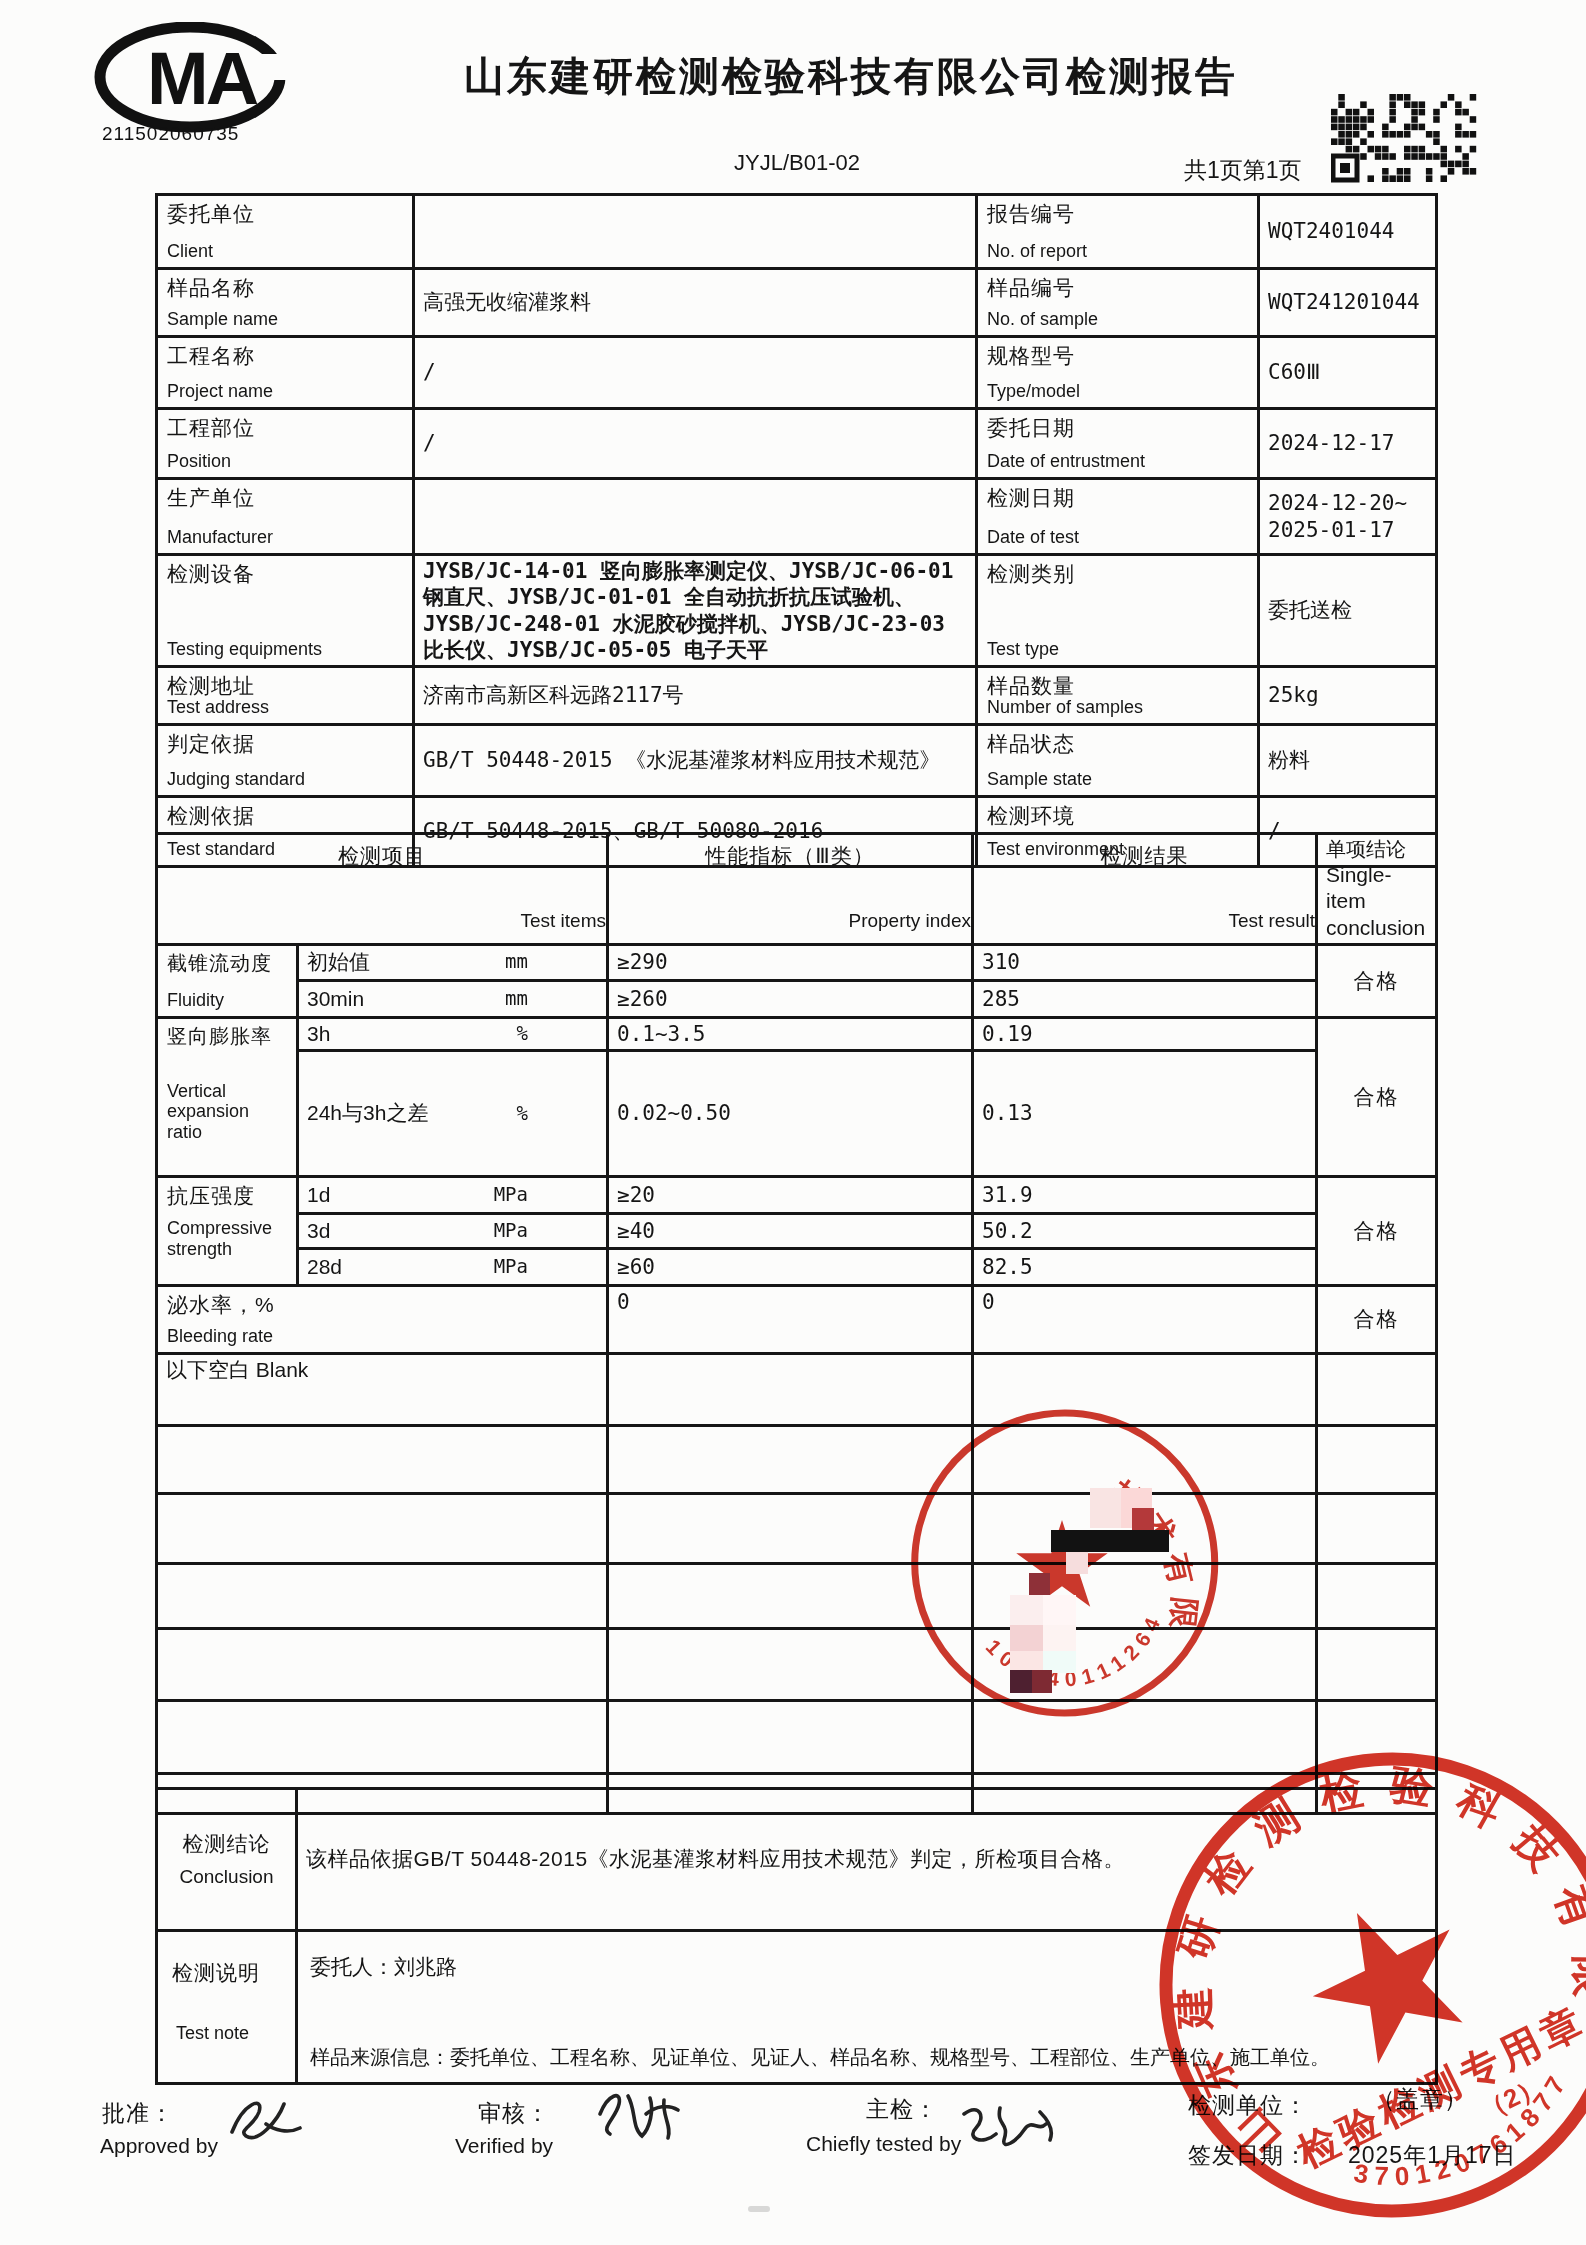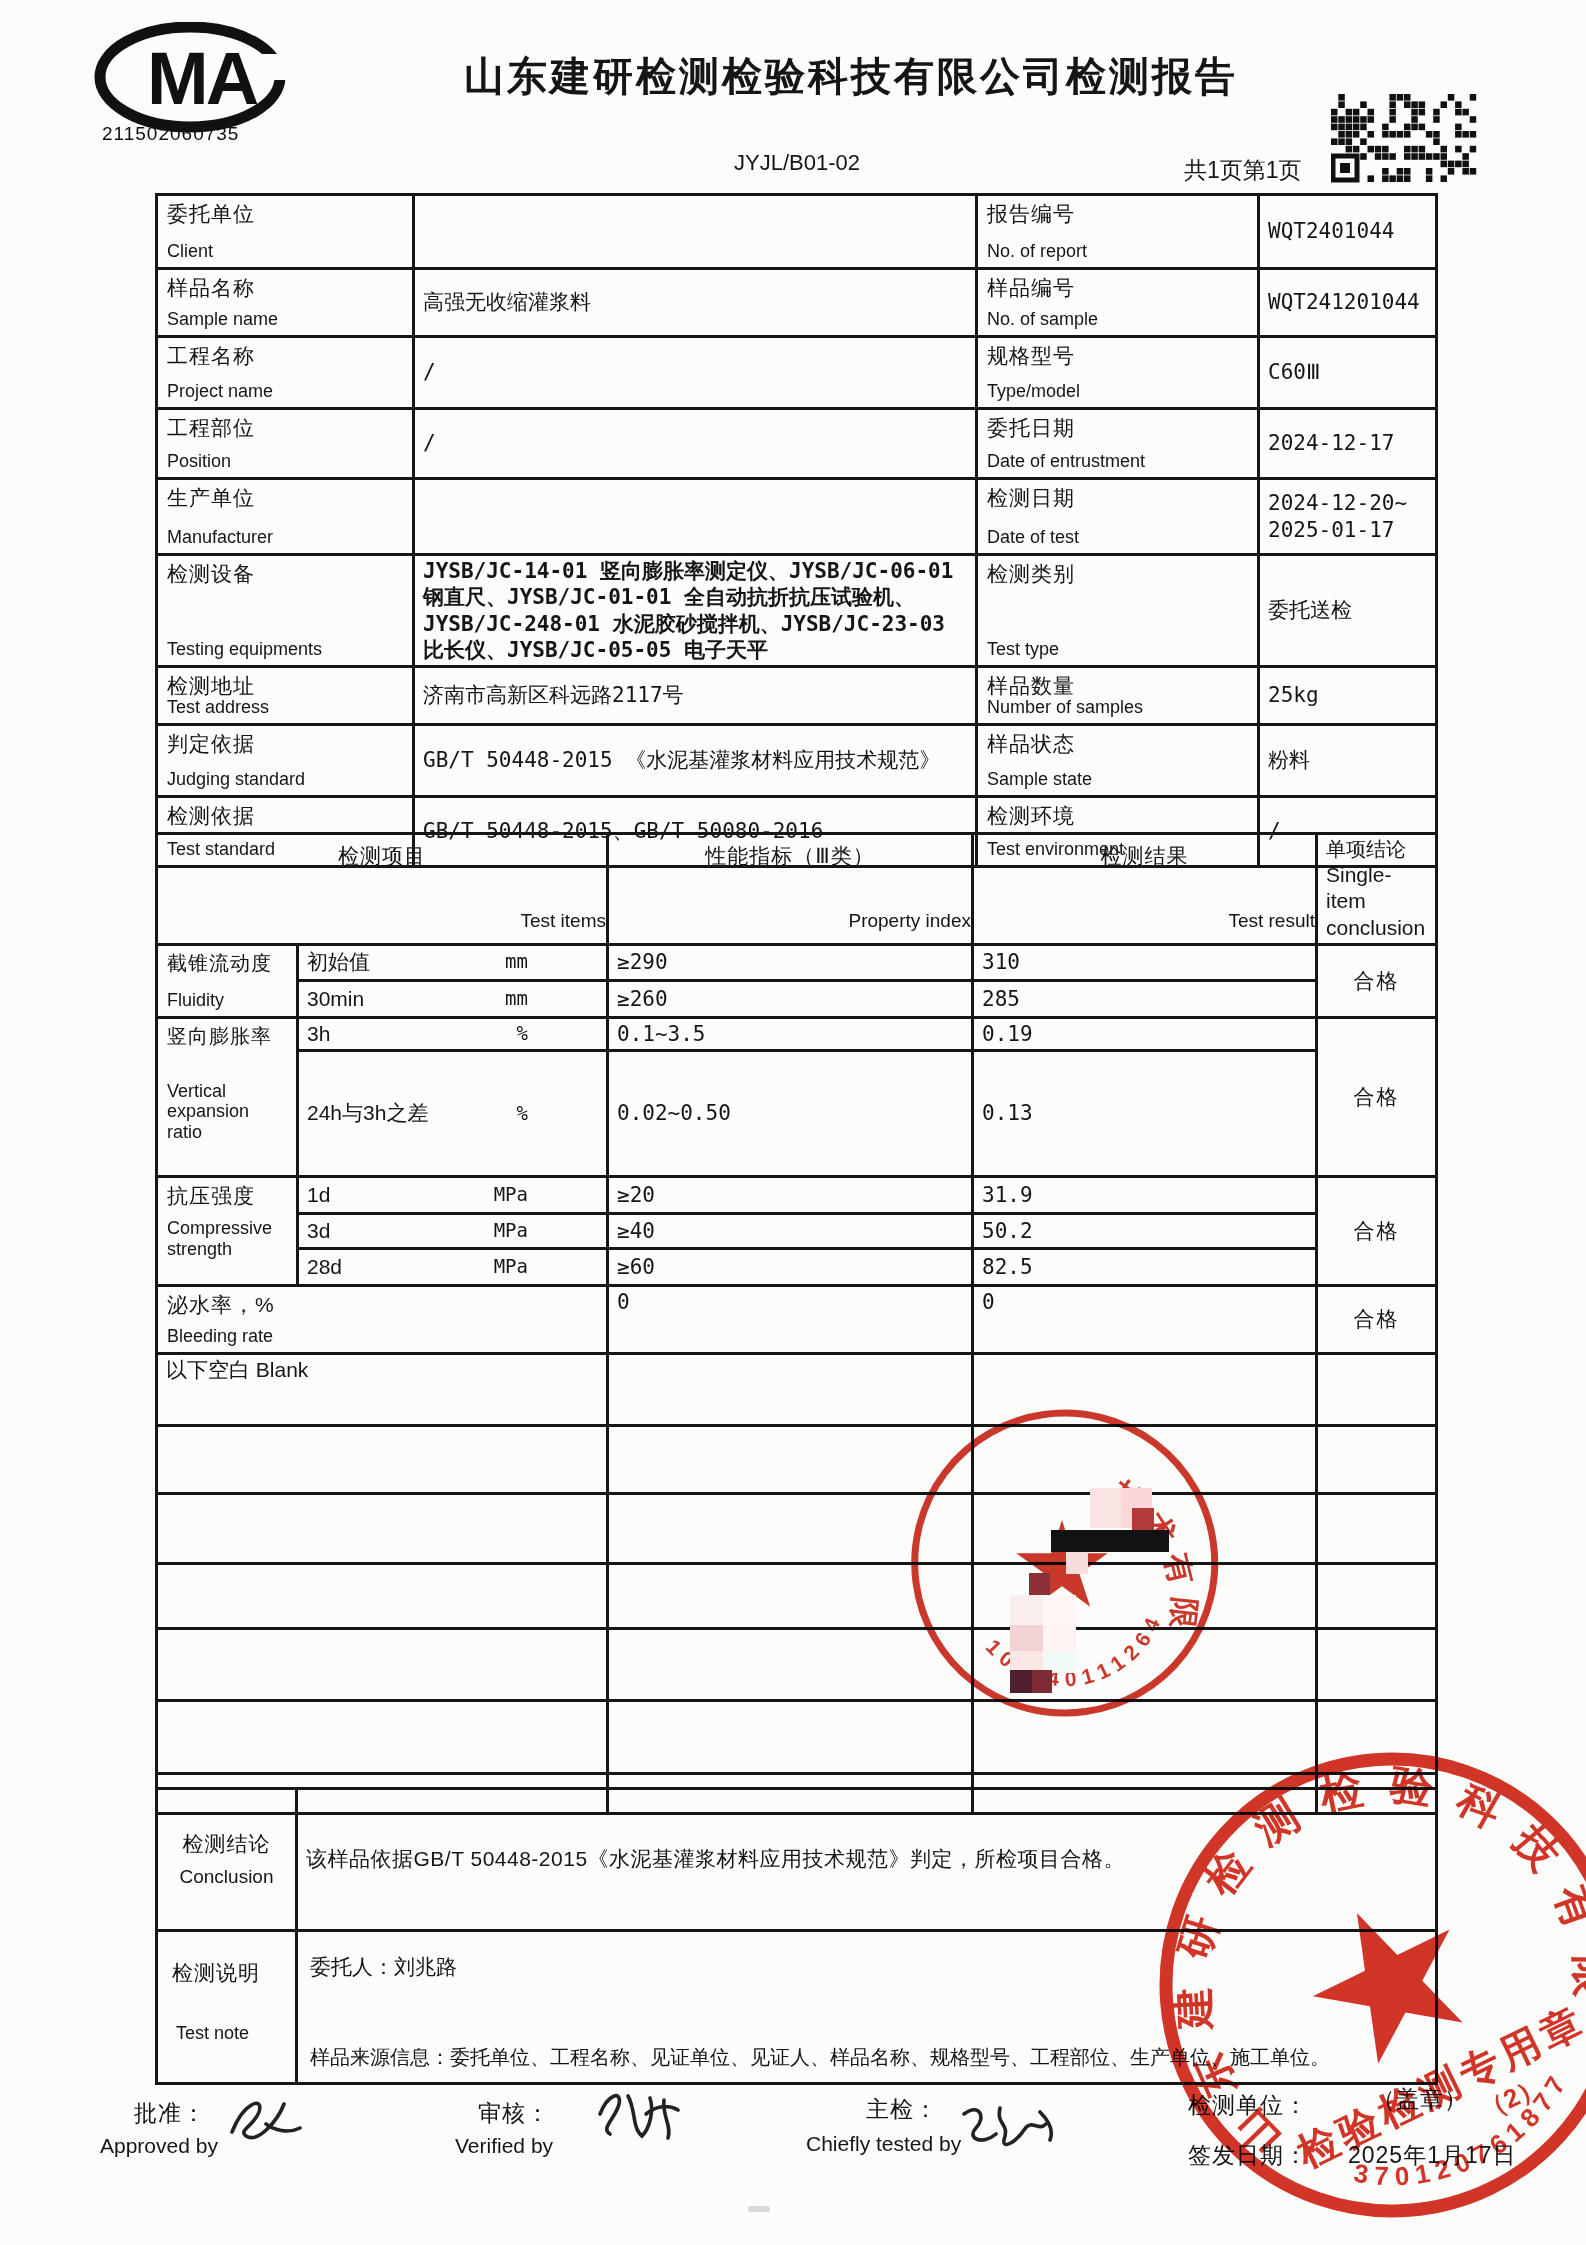--- a/index.html
+++ b/index.html
@@ -478,21 +478,21 @@
           <span class="en" style="left:18px;bottom:38px">Test note</span>
         </td>
         <td class="lc">
           <span class="note-p1">委托人：刘兆路</span>
           <span class="note-p2">样品来源信息：委托单位、工程名称、见证单位、见证人、样品名称、规格型号、工程部位、生产单位、施工单位。</span>
         </td>
       </tr>
     </tbody>
   </table>
 
-  <span class="sig-zh" style="left:134px;top:2098px">批准：</span>
+  <span class="sig-zh" style="left:102px;top:2098px">批准：</span>
   <span class="sig-en" style="left:100px;top:2134px">Approved by</span>
   <svg class="handsig" style="left:222px;top:2088px" width="100" height="72" viewBox="0 0 100 72">
     <path d="M10,44 C22,14 42,8 37,24 C32,38 16,42 24,48 C36,56 56,32 62,16 M44,36 C52,42 66,46 78,40"></path>
   </svg>
 
   <span class="sig-zh" style="left:478px;top:2098px">审核：</span>
   <span class="sig-en" style="left:455px;top:2134px">Verified by</span>
   <svg class="handsig" style="left:588px;top:2082px" width="110" height="72" viewBox="0 0 110 72">
     <path d="M12,32 C20,12 34,8 31,22 C28,36 12,46 22,52 M40,14 C48,28 44,46 54,54 C62,46 66,28 62,16 M58,32 C68,24 80,22 90,28 M76,18 C74,34 84,44 80,56"></path>
   </svg>

